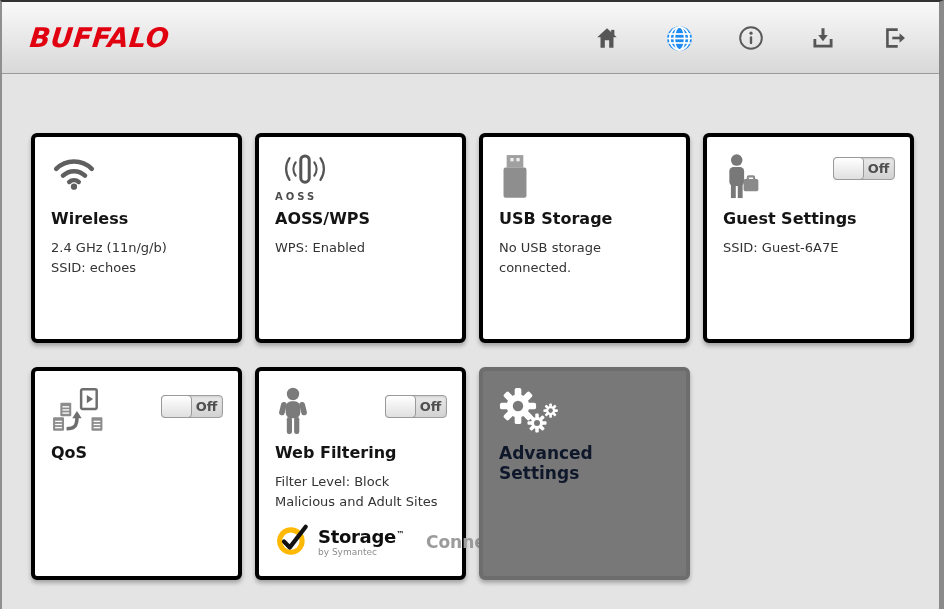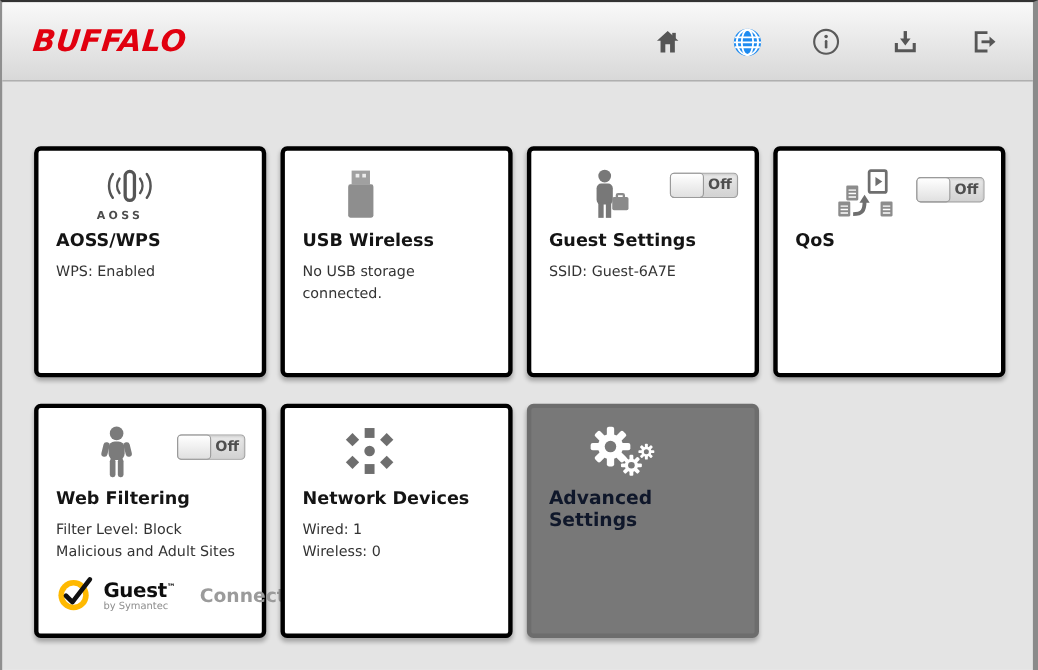--- a/index.html
+++ b/index.html
@@ -29,21 +29,21 @@
     display:grid; grid-template-columns:repeat(4,211px);
     grid-template-rows:210px 213px; gap:24px 13px;
   }
   .card {
     position:relative; background:#fff;
     border:4px solid #000000; border-radius:6px;
     box-shadow:0 3px 4px rgba(0,0,0,.28);
     padding:16px;
   }
   .card.dark { background:#787878; border-color:#6d6d6d; }
-  .icon-row { height:52px;margin-left:37px; }
+  .icon-row { height:52px; }
   .card-title { font-size:16px; font-weight:bold; color:#141414; margin:4px 0 10px; }
   .card.dark .card-title { color:#0f172a; font-size:17px; }
   .card-line { font-size:13px; color:#333; line-height:20px; }
   .gap-top { }
   .aoss-caption { font-size:10px; font-weight:bold; letter-spacing:3px; color:#4d4d4d; margin-top:2px; }
   
   .toggle {
     position:absolute; top:24px; right:15px;
     width:62px; height:23px; border:1px solid #9e9e9e; border-radius:4px;
     background:linear-gradient(#e9e9e9,#d2d2d2);
@@ -132,20 +132,35 @@
           <path d="M14.5,4.3 H5 V19.7 H14.5" fill="none" stroke="#565656" stroke-width="2.4"></path>
           <rect x="9.5" y="10.8" width="7.5" height="2.4" fill="#565656"></rect>
           <polygon points="16.2,7.6 16.2,16.4 21.2,12" fill="#565656"></polygon>
         </svg>
       </div>
     </div>
   </div>
 
   <div class="grid">
 
+    <div class="card">
+      <div class="icon-row">
+        <svg width="46" height="38" viewBox="0 0 44 36">
+          <g stroke="#5f5f5f" stroke-width="4.4" fill="none" stroke-linecap="round">
+            <path d="M5,15 A 24 24 0 0 1 39,15"></path>
+            <path d="M11.5,21.5 A 15 15 0 0 1 32.5,21.5"></path>
+            <path d="M17.5,27.5 A 7 7 0 0 1 26.5,27.5"></path>
+          </g>
+          <circle cx="22" cy="32" r="3" fill="#5f5f5f"></circle>
+        </svg>
+      </div>
+      <div class="card-title">Wireless</div>
+      <div class="card-line">2.4 GHz (11n/g/b)</div>
+      <div class="card-line">SSID: echoes</div>
+    </div>
 
     <div class="card">
       <div class="icon-row">
         <span>
           <svg width="60" height="32" viewBox="0 0 64 34">
             <rect x="27.5" y="3" width="9" height="28" rx="4.5" fill="none" stroke="#555" stroke-width="3.2"></rect>
             <g stroke="#555" stroke-width="2.4" fill="none" stroke-linecap="round">
               <path d="M22,10 A 12 12 0 0 0 22,24"></path>
               <path d="M15.5,5.5 A 20 20 0 0 0 15.5,28.5"></path>
               <path d="M42,10 A 12 12 0 0 1 42,24"></path>
@@ -161,21 +176,21 @@
 
     <div class="card">
       <div class="icon-row">
         <svg width="32" height="48" viewBox="0 0 30 46">
           <rect x="7" y="2" width="16" height="12" fill="#a0a0a0"></rect>
           <rect x="10.5" y="4.8" width="3.2" height="3.2" fill="#ededed"></rect>
           <rect x="16.3" y="4.8" width="3.2" height="3.2" fill="#ededed"></rect>
           <rect x="4" y="14" width="22" height="29" rx="2" fill="#8e8e8e"></rect>
         </svg>
       </div>
-      <div class="card-title">USB Wireless</div>
+      <div class="card-title">USB Storage</div>
       <div class="card-line">No USB storage connected.</div>
     </div>
 
     <div class="card">
       <div class="icon-row">
         <svg width="38" height="50" viewBox="0 0 36 46">
           <circle cx="13" cy="6" r="5.5" fill="#787878"></circle>
           <rect x="6" y="12.5" width="14" height="18" rx="4" fill="#787878"></rect>
           <rect x="7.5" y="29" width="4.6" height="13" fill="#787878"></rect>
           <rect x="14" y="29" width="4.6" height="13" fill="#787878"></rect>
@@ -242,46 +257,28 @@
       <div class="card-line">Filter Level: Block Malicious and Adult Sites</div>
       <div class="norton-row">
         <span>
           <svg width="36" height="36" viewBox="0 0 34 34">
             <circle cx="15" cy="18" r="13" fill="#ffb900"></circle>
             <circle cx="15" cy="18" r="8.2" fill="#fff"></circle>
             <path d="M8.5,18.5 L14,24 L29,4.5" fill="none" stroke="#111" stroke-width="4" stroke-linecap="round" stroke-linejoin="round"></path>
           </svg>
         </span>
         <span class="norton-text">
-          <span class="norton-brand">Guest</span><span class="norton-tm">™</span>
+          <span class="norton-brand">Storage</span><span class="norton-tm">™</span>
           <div class="norton-sub">by Symantec</div>
         </span>
         <span class="norton-div"></span>
         <span class="norton-product">ConnectSafe</span>
       </div>
     </div>
 
-    <div class="card">
-      <div class="icon-row">
-        <svg width="48" height="46" viewBox="0 0 46 44">
-          <g fill="#6e6e6e">
-            <circle cx="23" cy="22" r="4.6"></circle>
-            <rect x="18.7" y="2" width="8.6" height="8.6"></rect>
-            <rect x="18.7" y="33.4" width="8.6" height="8.6"></rect>
-            <rect x="4" y="8" width="8.2" height="8.2" transform="rotate(45 8.1 12.1)"></rect>
-            <rect x="33.8" y="8" width="8.2" height="8.2" transform="rotate(45 37.9 12.1)"></rect>
-            <rect x="4" y="27.8" width="8.2" height="8.2" transform="rotate(45 8.1 31.9)"></rect>
-            <rect x="33.8" y="27.8" width="8.2" height="8.2" transform="rotate(45 37.9 31.9)"></rect>
-          </g>
-        </svg>
-      </div>
-      <div class="card-title">Network Devices</div>
-      <div class="card-line">Wired: 1</div>
-      <div class="card-line">Wireless: 0</div>
-    </div>
 
     <div class="card dark">
       <div class="icon-row">
         <svg width="62" height="52" viewBox="0 0 62 52">
           <g transform="translate(0,0) scale(0.95)">
             <use href="#gear-shape" fill="#fff"></use>
             <circle cx="20" cy="20" r="5.5" fill="#787878"></circle>
           </g>
           <g transform="translate(28,26) scale(0.5)">
             <use href="#gear-shape" fill="#fff"></use>

